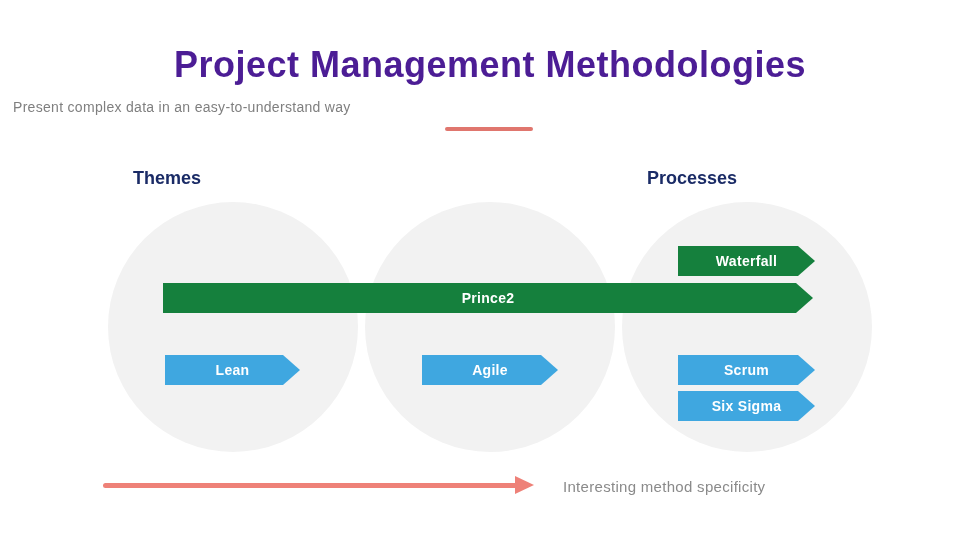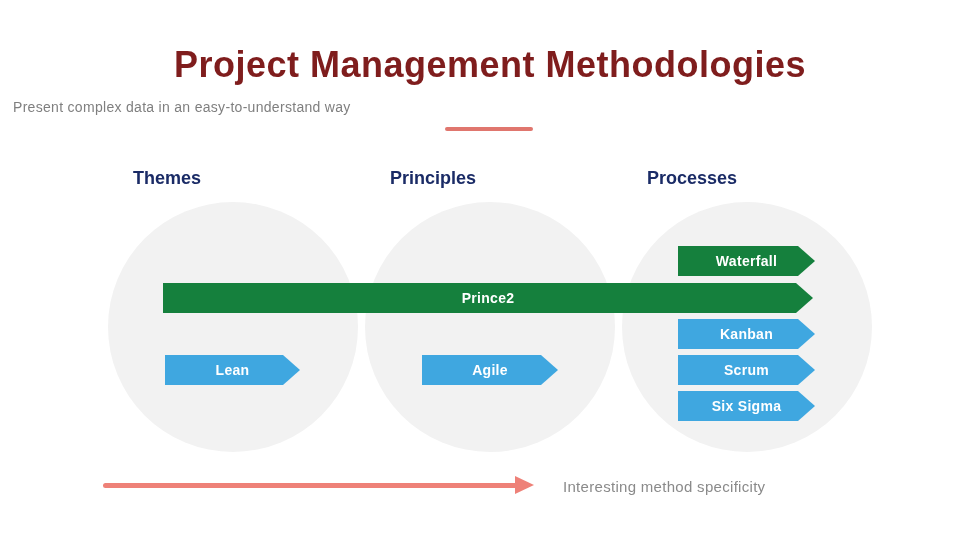--- a/index.html
+++ b/index.html
@@ -9,21 +9,21 @@
     font-family: "Liberation Sans", sans-serif;
     position: relative;
     overflow: hidden;
   }
   .stage { position: absolute; left: 0; top: 0; width: 980px; height: 551px; }
 
   .title {
     position: absolute; left: 0; top: 44px; width: 980px;
     text-align: center;
     font-size: 36px; font-weight: bold;
-    color: #7f1d1d; letter-spacing: 0.5px;
+    color: #4c1d95; letter-spacing: 0.5px;
   }
   .subtitle {
     position: absolute; left: 0; top: 99px; width: 980px;
     font-size: 14px; color: #7F7F7F; letter-spacing: 0.3px; padding-left: 13px;
   }
   .divider {
     position: absolute; left: 445px; top: 127px;
     width: 88px; height: 4px; background: #E0766E; border-radius: 2px;
   }
 
@@ -82,35 +82,31 @@
 </head>
 <body>
 
 <div class="stage">
 
   <div class="title">Project Management Methodologies</div>
   <div class="subtitle">Present complex data in an easy-to-understand way</div>
   <div class="divider"></div>
 
   <div class="col-header c1">Themes</div>
-  <div class="col-header c2">Principles</div>
   <div class="col-header c3">Processes</div>
 
   <div class="circle c1"></div>
   <div class="circle c2"></div>
   <div class="circle c3"></div>
 
   <div class="arrow salmon a-waterfall">
     <span>Waterfall</span>
   </div>
   <div class="arrow salmon a-prince2">
     <span>Prince2</span>
-  </div>
-  <div class="arrow blue a-kanban">
-    <span>Kanban</span>
   </div>
   <div class="arrow blue a-agile">
     <span>Agile</span>
   </div>
   <div class="arrow blue a-lean">
     <span>Lean</span>
   </div>
   <div class="arrow blue a-scrum">
     <span>Scrum</span>
   </div>

